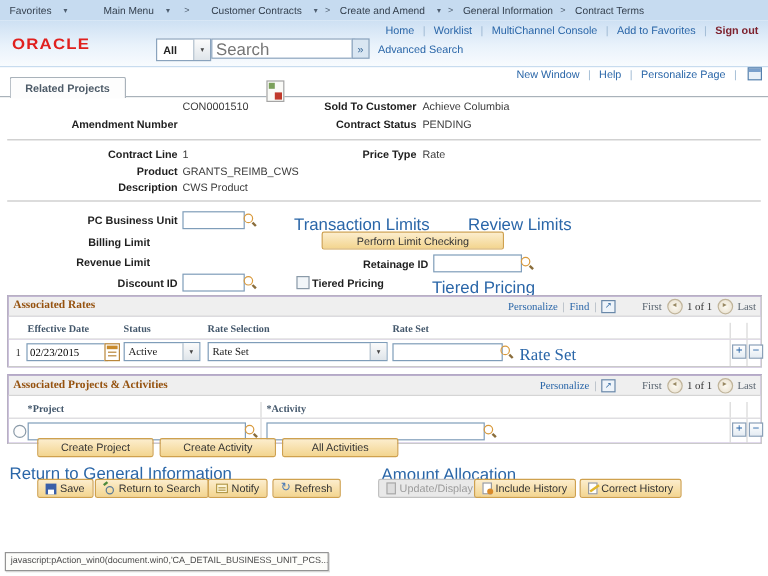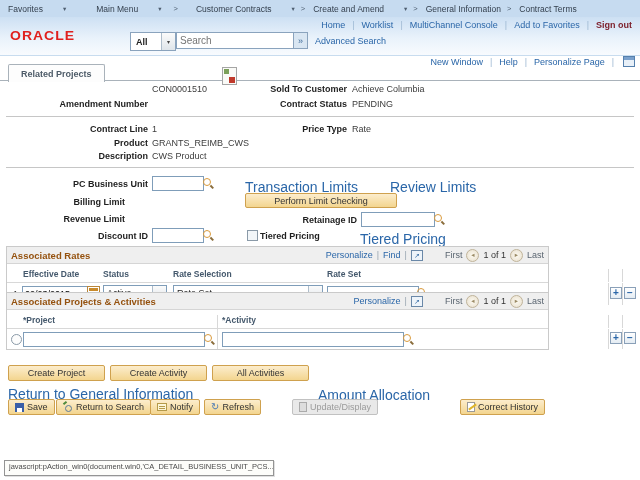--- a/index.html
+++ b/index.html
@@ -2,40 +2,40 @@
 <html><head>
 <meta charset="utf-8">
 <style>
   html,body{margin:0;padding:0;background:#fff;}
   .page{position:relative;width:640px;height:480px;background:#ffffff;overflow:hidden;
         font-family:"Liberation Sans","DejaVu Sans",sans-serif;color:#333;}
 
   
   .crumbbar{position:absolute;left:0;top:0;width:640px;height:17px;background:#c6dbf0;
             display:flex;align-items:center;font-size:8.5px;color:#333f4d;}
-  .crumb{display:inline-flex;align-items:center;gap:20px;white-space:nowrap;cursor:default;}
+  .crumb{display:inline-flex;align-items:center;gap:10px;white-space:nowrap;cursor:default;}
   .crumb .arr{font-size:6.5px;color:#4e5e70;}
   .crumb-sep{color:#4e5e70;font-size:7.5px;margin:0 2px;}
 
   
   .hdr{position:absolute;left:0;top:17px;width:640px;height:38px;
        background:linear-gradient(#cde0f3,#e9f2fb 55%,#f8fbfe);border-bottom:1px solid #c8dcef;}
   .logo{position:absolute;left:10px;top:11px;font-size:14px;font-weight:bold;color:#e0201f;
         letter-spacing:1px;transform:scaleY(.9);}
   .hdr-links{position:absolute;right:8px;top:3px;display:flex;align-items:center;font-size:9px;}
   .hdr-link{color:#2a66a8;white-space:nowrap;}
   .vsep{color:#9db8d2;margin:0 7px;font-size:9px;}
   .signout{color:#7e222e;font-weight:bold;}
   .scope{position:absolute;left:130px;top:15px;width:44px;height:17px;background:#fff;
          border:1px solid #8aa3bd;display:flex;align-items:stretch;font-size:9px;}
   .scope .sel-txt{flex:1;display:flex;align-items:center;padding-left:5px;color:#222;font-weight:bold;}
   .sel-btn{width:13px;background:linear-gradient(#fbfbfb,#dfe5ea);border-left:1px solid #aebdcb;
            display:flex;align-items:center;justify-content:center;font-size:6px;color:#444;}
   .search-input{position:absolute;left:176px;top:15px;width:112px;height:15px;border:1px solid #8aa3bd;
-                font-size:10px;padding:0 3px;color:#555;font-family:inherit;}
+                font-size:14px;padding:0 3px;color:#555;font-family:inherit;}
   .search-go{position:absolute;left:293px;top:15px;width:15px;height:17px;background:#d9e6f2;
              border:1px solid #8aa3bd;box-sizing:border-box;color:#3c6販;color:#3c6a98;font-size:9px;
              display:flex;align-items:center;justify-content:center;}
   .adv-search{position:absolute;left:315px;top:19px;font-size:9px;color:#2a66a8;}
 
   
   .pagebar{position:absolute;right:5px;top:56px;display:flex;align-items:center;font-size:9px;color:#2a66a8;}
   .grid-ic{width:10px;height:9px;border:1px solid #5580ad;background:linear-gradient(#7aa0cc 0 3px,#e8f0f8 3px);margin-left:2px;}
 
   
@@ -51,25 +51,25 @@
   .hline{position:absolute;left:6px;width:628px;height:1px;background:#c6c6c6;}
   .tbox{position:absolute;height:13px;border:1px solid #7f9db9;background:#fff;font-size:9px;padding:0 2px;font-family:inherit;}
   .link{position:absolute;font-size:14px;color:#2a66a8;white-space:nowrap;cursor:pointer;}
   .mag{position:absolute;width:11px;height:11px;}
   .mag::before{content:"";position:absolute;left:0;top:0;width:6px;height:6px;border:1.5px solid #d99a3c;border-radius:50%;}
   .mag::after{content:"";position:absolute;left:7px;top:8px;width:4px;height:1.5px;background:#8a6d3b;transform:rotate(45deg);}
   .cbox{position:absolute;width:9px;height:9px;border:1px solid #8a9aa8;background:#f2f6f9;}
   .radio{position:absolute;width:9px;height:9px;border-radius:50%;border:1px solid #8a9aa8;background:#fdfdfd;}
 
   .btn-tan{background:linear-gradient(#fcedcd,#f3d58f);border:1px solid #cfa14e;border-radius:2px;
-           font-size:9px;color:#333;display:flex;align-items:center;justify-content:center;font-family:inherit;cursor:pointer;}
+           font-size:9px;color:#333;display:flex;align-items:center;justify-content:center;font-family:inherit;cursor:pointer;margin-left:23px;}
   .abs{position:absolute;}
 
   
-  .section{position:absolute;left:6px;width:543px;border:1px solid #cacaca;background:#4c1d95;box-sizing:border-box;}
+  .section{position:absolute;left:6px;width:629px;border:1px solid #cacaca;background:#4c1d95;box-sizing:border-box;font-family:Liberation Serif, serif;}
   .sec-hdr{height:16px;background:#efefef;border-bottom:1px solid #d5d5d5;position:relative;display:flex;align-items:center;}
   .sec-title{margin-left:4px;font-size:9.5px;font-weight:bold;color:#95520f;}
   .sec-ctrl{position:absolute;right:4px;top:0;height:16px;display:flex;align-items:center;gap:4px;font-size:9px;}
   .sec-ctrl .lnk{color:#2a66a8;}
   .sec-ctrl .pipe{color:#98a4b0;}
   .pager-txt{color:#5a6570;}
   .pager-cur{color:#333;}
   .nav-circle{width:11px;height:11px;border-radius:50%;border:1px solid #c0b49a;
               background:radial-gradient(#fdfaf2,#e7decb);font-size:6.5px;color:#9a8a64;
               display:flex;align-items:center;justify-content:center;line-height:1;}
@@ -269,21 +269,21 @@
       <input class="tbox" style="left: 320px; top: 3px; width: 86px;">
       <span class="mag" style="left:410px;top:5px"></span>
       <span class="link" style="left:426px;top:6px">Rate Set</span>
       <span class="vline" style="left:601px"></span>
       <span class="vline" style="left:615px"></span>
       <span class="gbtn" style="left:603px;top:4px">+</span>
       <span class="gbtn" style="left:617px;top:4px">−</span>
     </div>
   </div>
 
-  <div class="section" style="top:292px">
+  <div class="section" style="top:312px">
     <div class="sec-hdr">
       <span class="sec-title">Associated Projects &amp; Activities</span>
       <span class="sec-ctrl">
         <span class="lnk">Personalize</span>
         <span class="pipe">|</span>
         <span class="viewall-ic">↗</span>
         <span style="width:14px"></span>
         <span class="pager-txt">First</span>
         <span class="nav-circle">◂</span>
         <span class="pager-cur">1 of 1</span>
@@ -333,20 +333,24 @@
   </button>
   <button class="btn-tan tb-btn" style="left:204px">
     <span class="ic ic-refresh">↻</span>
     <span>Refresh</span>
   </button>
 
   <button class="btn-tan tb-btn disabled" style="left:292px">
     <span class="ic ic-page gray"></span>
     <span>Update/Display</span>
   </button>
+  <button class="btn-tan tb-btn" style="left:372px">
+    <span class="ic ic-page hist"></span>
+    <span>Include History</span>
+  </button>
   <button class="btn-tan tb-btn" style="left:460px">
     <span class="ic ic-page corr"></span>
     <span>Correct History</span>
   </button>
 
   <div class="statustip">javascript:pAction_win0(document.win0,'CA_DETAIL_BUSINESS_UNIT_PCS...</div>
 
 </div>
 
 </body></html>

